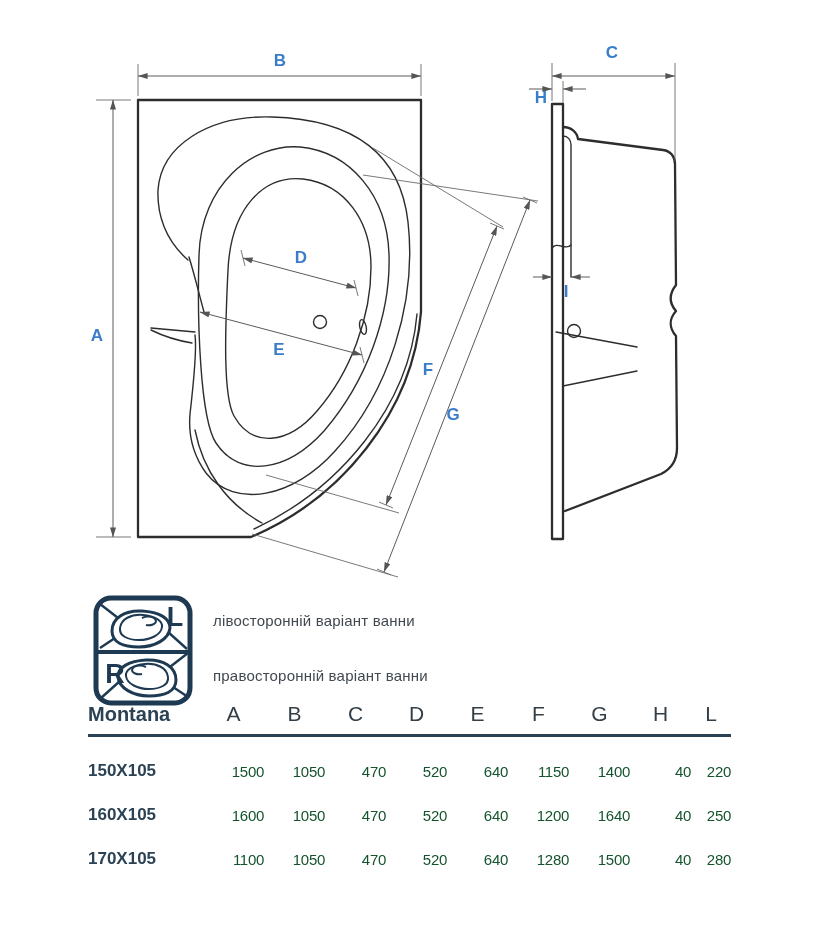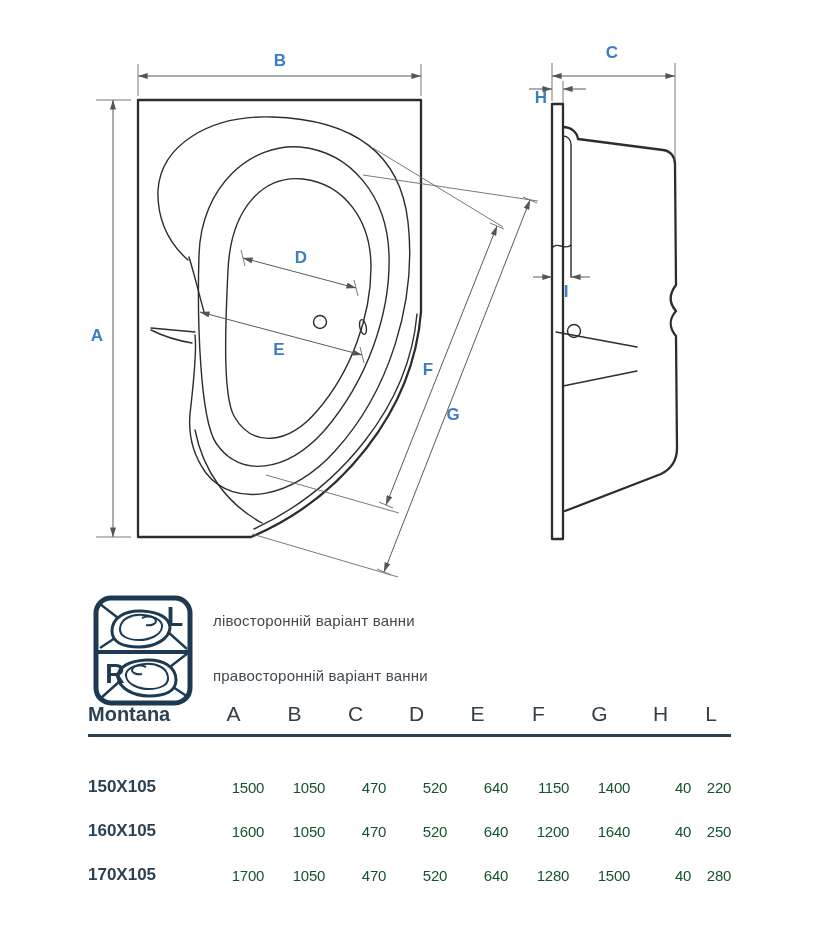--- a/index.html
+++ b/index.html
@@ -137,21 +137,21 @@
       <div class="t-col">B</div>
       <div class="t-col">C</div>
       <div class="t-col">D</div>
       <div class="t-col">E</div>
       <div class="t-col">F</div>
       <div class="t-col">G</div>
       <div class="t-col">H</div>
       <div class="t-col">L</div>
     </div>
 
-    <div class="t-row" style="margin-top:30px;">
+    <div class="t-row" style="margin-top:14px;">
       <div class="t-size">150X105</div>
       <div class="t-val">1500</div>
       <div class="t-val">1050</div>
       <div class="t-val">470</div>
       <div class="t-val">520</div>
       <div class="t-val">640</div>
       <div class="t-val">1150</div>
       <div class="t-val">1400</div>
       <div class="t-val">40</div>
       <div class="t-val">220</div>
@@ -165,21 +165,21 @@
       <div class="t-val">520</div>
       <div class="t-val">640</div>
       <div class="t-val">1200</div>
       <div class="t-val">1640</div>
       <div class="t-val">40</div>
       <div class="t-val">250</div>
     </div>
 
     <div class="t-row">
       <div class="t-size">170X105</div>
-      <div class="t-val">1700</div>
+      <div class="t-val">1100</div>
       <div class="t-val">1050</div>
       <div class="t-val">470</div>
       <div class="t-val">520</div>
       <div class="t-val">640</div>
       <div class="t-val">1280</div>
       <div class="t-val">1500</div>
       <div class="t-val">40</div>
       <div class="t-val">280</div>
     </div>
   </div>

